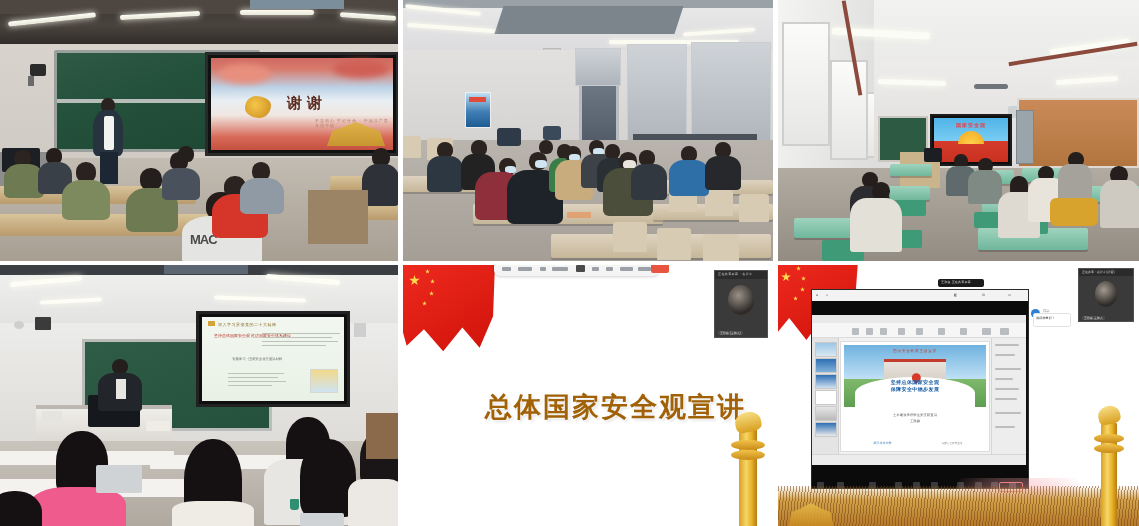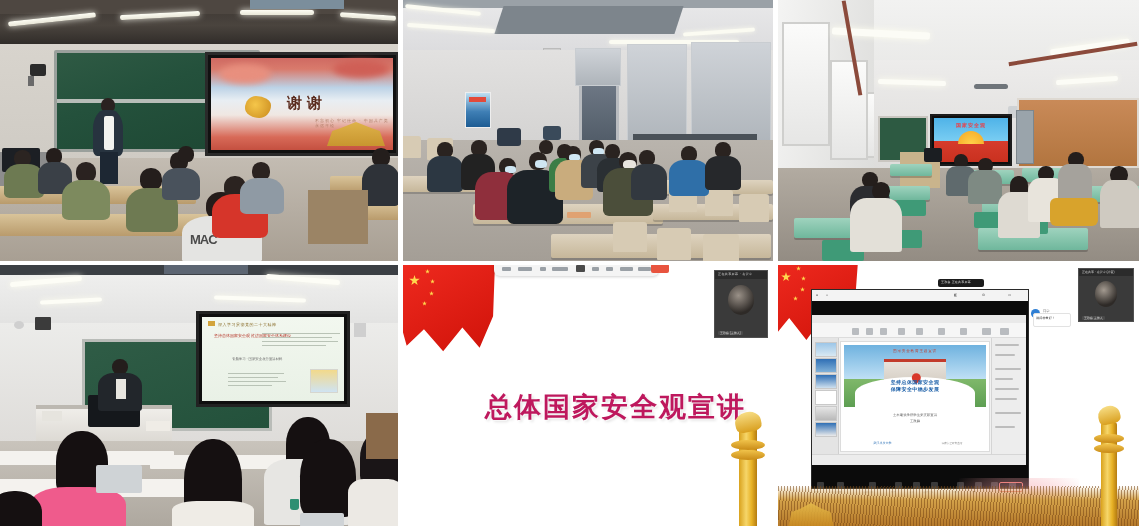--- a/index.html
+++ b/index.html
@@ -103,21 +103,21 @@
   #p5 .flag{left:-4px;top:-2px;width:96px;height:92px;background:linear-gradient(150deg,#e8past,#e01f16);background:linear-gradient(150deg,#ef2a1f,#cf1209);clip-path:polygon(0 0,100% 0,98% 58%,84% 92%,66% 70%,46% 96%,26% 72%,8% 90%,0 60%);}
   #p5 .star{position:absolute;background:#ffd84d;clip-path:polygon(50% 0%,61% 35%,98% 35%,68% 57%,79% 91%,50% 70%,21% 91%,32% 57%,2% 35%,39% 35%);}
   #p5 .bar{left:91px;top:-3px;width:165px;height:14px;background:#f4f4f4;border-radius:0 0 6px 6px;box-shadow:0 1px 3px rgba(0,0,0,.18);}
   #p5 .bar .bi{position:absolute;top:5px;height:4px;background:#9aa0a6;border-radius:1px;}
   #p5 .bar .red{background:#e8543f;border-radius:2px;height:7px;top:3px;}
   #p5 .thumb{right:5px;top:5px;width:52px;height:66px;background:#3a3a3a;border:1px solid #505050;}
   #p5 .thumb .tb{position:absolute;left:0;right:0;top:0;height:8px;background:#2b2b2b;}
   #p5 .thumb .tbt{position:absolute;left:3px;top:1px;font-size:3px;color:#cfcfcf;letter-spacing:.4px;}
   #p5 .thumb .face{position:absolute;left:50%;top:44%;transform:translate(-50%,-50%);width:26px;height:30px;background:radial-gradient(circle at 40% 35%,#9a9188,#2e2a27 70%);border-radius:50%;}
   #p5 .thumb .tn{position:absolute;left:3px;bottom:2px;font-size:3px;color:#d8d8d8;background:#4a4a4a;padding:0 2px;border-radius:1px;}
-  #p5 .maintitle{position:absolute;left:82px;top:124px;font-size:27px;font-weight:bold;color:#be185d;letter-spacing:2px;text-shadow:1px 1px 0 rgba(255,255,255,.6),2px 2px 3px rgba(0,0,0,.12);white-space:nowrap;}
+  #p5 .maintitle{position:absolute;left:82px;top:124px;font-size:27px;font-weight:bold;color:#a16207;letter-spacing:2px;text-shadow:1px 1px 0 rgba(255,255,255,.6),2px 2px 3px rgba(0,0,0,.12);white-space:nowrap;}
   #p5 .subtitle{position:absolute;left:196px;top:166px;font-size:25px;font-weight:bold;color:#e8261a;letter-spacing:1px;text-shadow:1px 1px 0 rgba(255,255,255,.6),2px 2px 3px rgba(0,0,0,.12);white-space:nowrap;}
   #p5 .huabiao{right:-6px;bottom:-10px;width:62px;height:126px;}
   #p5 .hb-col{position:absolute;left:22px;top:18px;width:18px;height:108px;background:linear-gradient(90deg,#d9a21d,#f6d66a 40%,#e8b226 70%,#b57c11);border-radius:3px;}
   #p5 .hb-ring{position:absolute;left:14px;width:34px;height:10px;background:linear-gradient(#f0c24a,#c98b17);border-radius:50%;}
   #p5 .hb-top{position:absolute;left:18px;top:2px;width:26px;height:20px;background:linear-gradient(#f7dd84,#d9a020);border-radius:50% 50% 30% 30%;transform:rotate(-12deg);}
 
   
   #p6{left:778px;top:265px;width:361px;height:261px;background:#ffffff;}
   #p6 .flag{left:-6px;top:-4px;width:86px;height:84px;background:linear-gradient(150deg,#ef2a1f,#cf1209);clip-path:polygon(0 0,100% 0,96% 56%,80% 90%,60% 66%,40% 94%,20% 68%,4% 88%,0 58%);}
   #p6 .star{position:absolute;background:#ffd84d;clip-path:polygon(50% 0%,61% 35%,98% 35%,68% 57%,79% 91%,50% 70%,21% 91%,32% 57%,2% 35%,39% 35%);}

